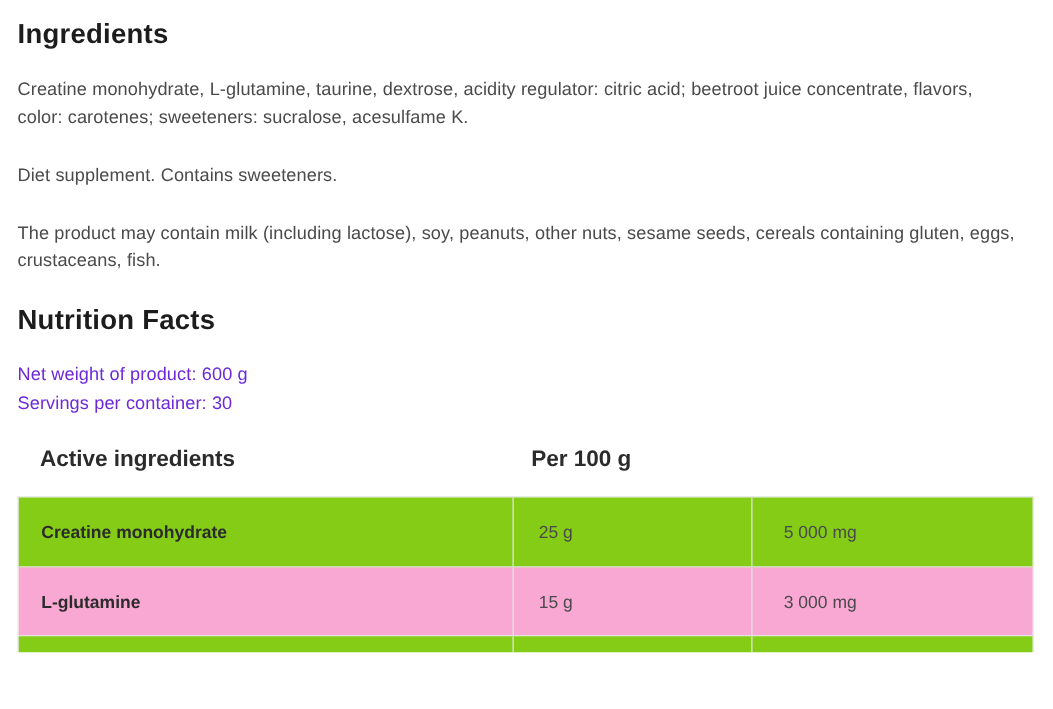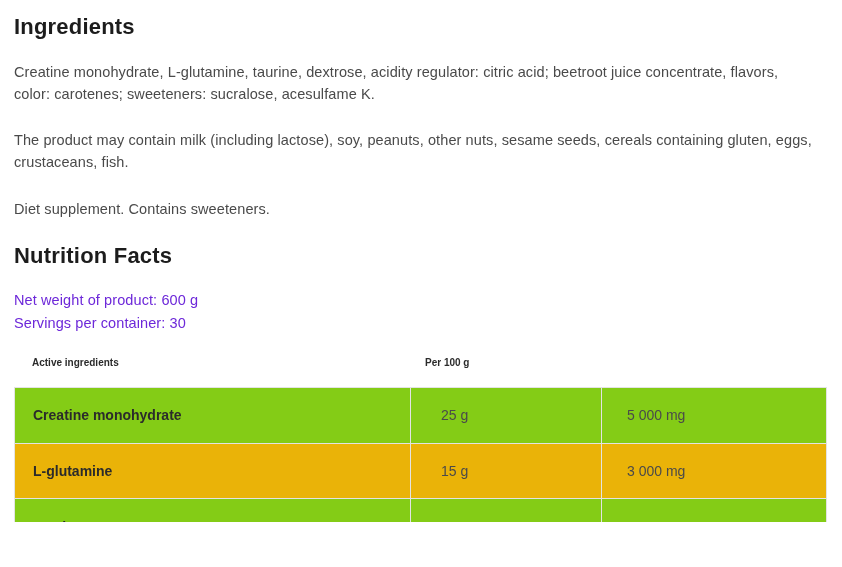--- a/index.html
+++ b/index.html
@@ -41,75 +41,75 @@
     margin-top: 20px;
     font-size: 14.5px;
     line-height: 22.5px;
     color: #6d28d9;
     letter-spacing: 0.1px;
   }
   .nutri-table-header {
     display: grid;
     grid-template-columns: 396px 191px 226px;
     margin-top: 23px;
-    font-size: 10px;
+    font-size: 18px;
     font-weight: 700;
     color: #2b2b2b;
   }
   .nutri-table-header .hcell-1 { padding-left: 18px; }
   .nutri-table-header .hcell-2 { padding-left: 15px; }
   .nutri-table-header .hcell-3 { padding-left: 18px; }
   .nutri-table {
     margin-top: 19px;
     width: 813px;
     border: 1px solid #e3e3e3;
     border-bottom: none;
   }
   .nutri-row {
     display: grid;
     grid-template-columns: 395px 191px 225px;
     height: 55.7px;
     border-bottom: 1px solid #e3e3e3;
     background: #84cc16;
     align-items: center;
   }
-  .nutri-row.alt { background: #eab308; }
+  .nutri-row.alt { background: #f9a8d4; }
   .nutri-row .cell {
     height: 100%;
     display: flex;
     align-items: center;
     font-size: 14px;
     color: #4a4a4a;
   }
   .nutri-row .cell-name {
     font-weight: 700;
     color: #2b2b2b;
     padding-left: 18px;
   }
   .nutri-row .cell-per100 {
     border-left: 1px solid #e3e3e3;
-    padding-left: 30px;
+    padding-left: 20px;
   }
   .nutri-row .cell-portion {
     border-left: 1px solid #e3e3e3;
     padding-left: 25px;
   }
 </style>
 </head>
 <body>
 
 <div class="page">
 
   <h2 class="section-title ingredients-title">Ingredients</h2>
 
   <p class="body-text para-1">Creatine monohydrate, L-glutamine, taurine, dextrose, acidity regulator: citric acid; beetroot juice concentrate, flavors, color: carotenes; sweeteners: sucralose, acesulfame K.</p>
 
+  <p class="body-text para-2">Diet supplement. Contains sweeteners.</p>
+
   <p class="body-text para-3">The product may contain milk (including lactose), soy, peanuts, other nuts, sesame seeds, cereals containing gluten, eggs, crustaceans, fish.</p>
-
-  <p class="body-text para-2">Diet supplement. Contains sweeteners.</p>
 
   <h2 class="section-title nutrition-title">Nutrition Facts</h2>
 
   <div class="info-block">
     <div>Net weight of product: 600 g</div>
     <div>Servings per container: 30</div>
   </div>
 
   <div class="nutri-table-header">
     <div class="hcell-1">Active ingredients</div>

